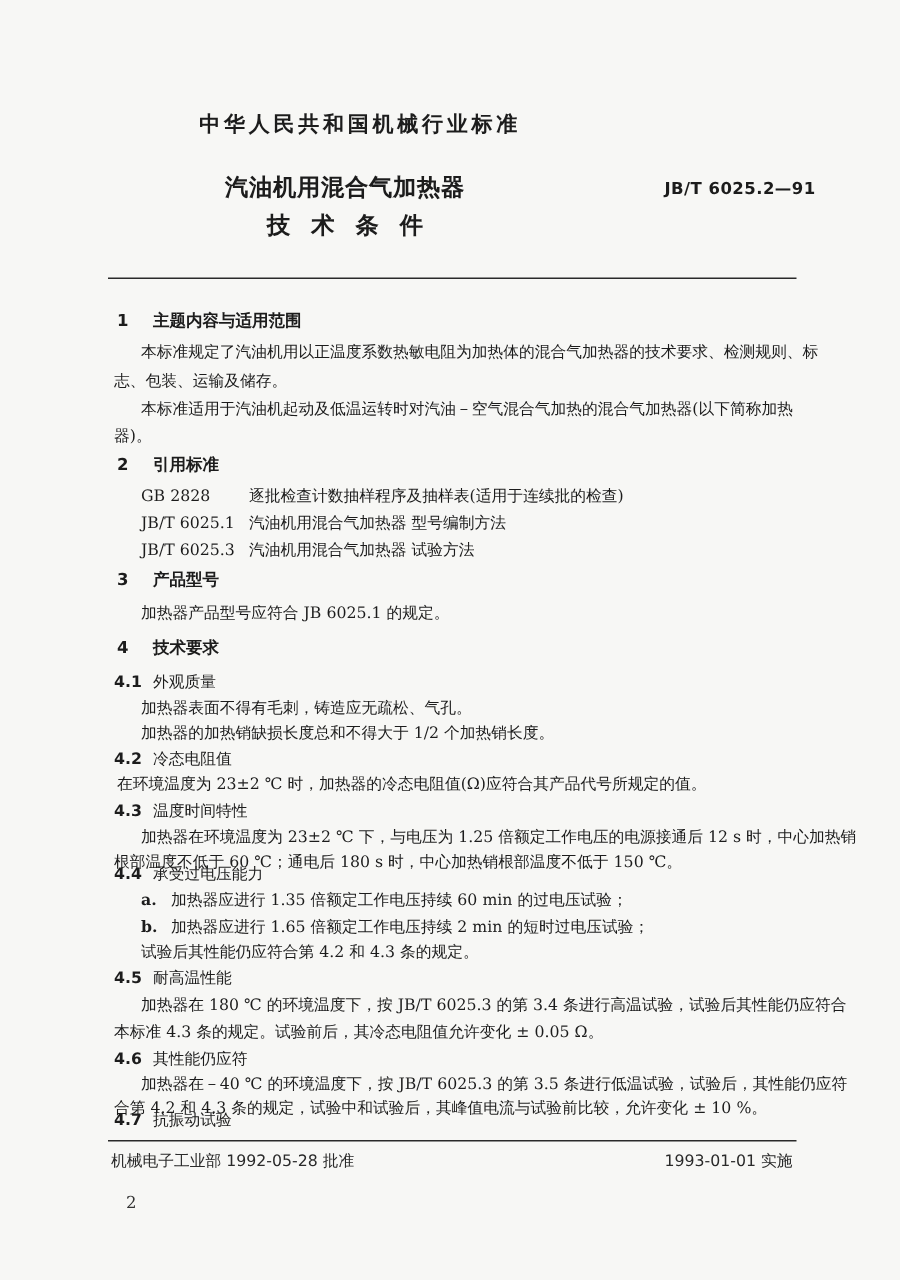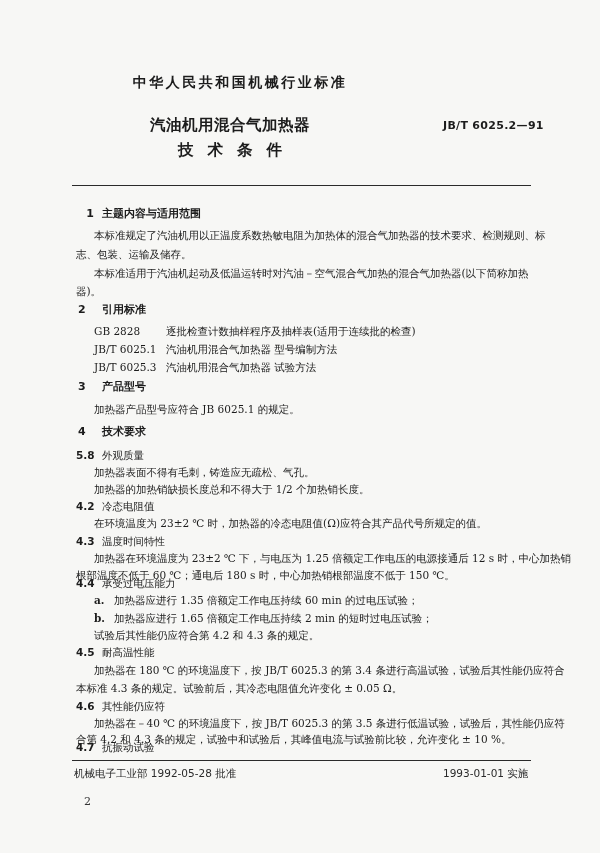--- a/index.html
+++ b/index.html
@@ -28,21 +28,21 @@
 </head>
 <body>
 
 <div class="abs org"><span>中华人民共和国机械行业标准</span></div>
 <div class="abs title1">汽油机用混合气加热器</div>
 <div class="abs title2">技术条件</div>
 <div class="abs stdno">JB/T 6025.2—91</div>
 
 <div class="abs rule top"></div>
 
-<div class="abs line h1" style="left:78px;top:207px;text-align:center;">
+<div class="abs line h1" style="left:78px;top:207px;">
   <span class="num">1</span><span>主题内容与适用范围</span>
 </div>
 <div class="abs line" style="left:94px;top:228px;">本标准规定了汽油机用以正温度系数热敏电阻为加热体的混合气加热器的技术要求、检测规则、标</div>
 <div class="abs line" style="left:76px;top:247px;">志、包装、运输及储存。</div>
 <div class="abs line" style="left:94px;top:266px;">本标准适用于汽油机起动及低温运转时对汽油－空气混合气加热的混合气加热器(以下简称加热</div>
 <div class="abs line" style="left:76px;top:284px;">器)。</div>
 
 <div class="abs line h1" style="left:78px;top:303px;">
   <span class="num">2</span><span>引用标准</span>
 </div>
@@ -59,29 +59,29 @@
 <div class="abs line h1" style="left:78px;top:380px;">
   <span class="num">3</span><span>产品型号</span>
 </div>
 <div class="abs line" style="left:94px;top:402px;">加热器产品型号应符合 JB 6025.1 的规定。</div>
 
 <div class="abs line h1" style="left:78px;top:425px;">
   <span class="num">4</span><span>技术要求</span>
 </div>
 
 <div class="abs line h2" style="left:76px;top:448px;">
-  <span class="num">5.8</span><span>外观质量</span>
+  <span class="num">4.1</span><span>外观质量</span>
 </div>
 <div class="abs line" style="left:94px;top:465px;">加热器表面不得有毛刺，铸造应无疏松、气孔。</div>
 <div class="abs line" style="left:94px;top:482px;">加热器的加热销缺损长度总和不得大于 1/2 个加热销长度。</div>
 
 <div class="abs line h2" style="left:76px;top:499px;">
   <span class="num">4.2</span><span>冷态电阻值</span>
 </div>
-<div class="abs line" style="left:94px;top:516px;text-align:right;">在环境温度为 23±2 ℃ 时，加热器的冷态电阻值(Ω)应符合其产品代号所规定的值。</div>
+<div class="abs line" style="left:78px;top:516px;text-align:right;">在环境温度为 23±2 ℃ 时，加热器的冷态电阻值(Ω)应符合其产品代号所规定的值。</div>
 
 <div class="abs line h2" style="left:76px;top:534px;">
   <span class="num">4.3</span><span>温度时间特性</span>
 </div>
 <div class="abs line" style="left:94px;top:551px;">加热器在环境温度为 23±2 ℃ 下，与电压为 1.25 倍额定工作电压的电源接通后 12 s 时，中心加热销</div>
 <div class="abs line" style="left:76px;top:568px;">根部温度不低于 60 ℃；通电后 180 s 时，中心加热销根部温度不低于 150 ℃。</div>
 
 <div class="abs line h2" style="left:76px;top:578px;top:576px;">
   <span class="num">4.4</span><span>承受过电压能力</span>
 </div>

